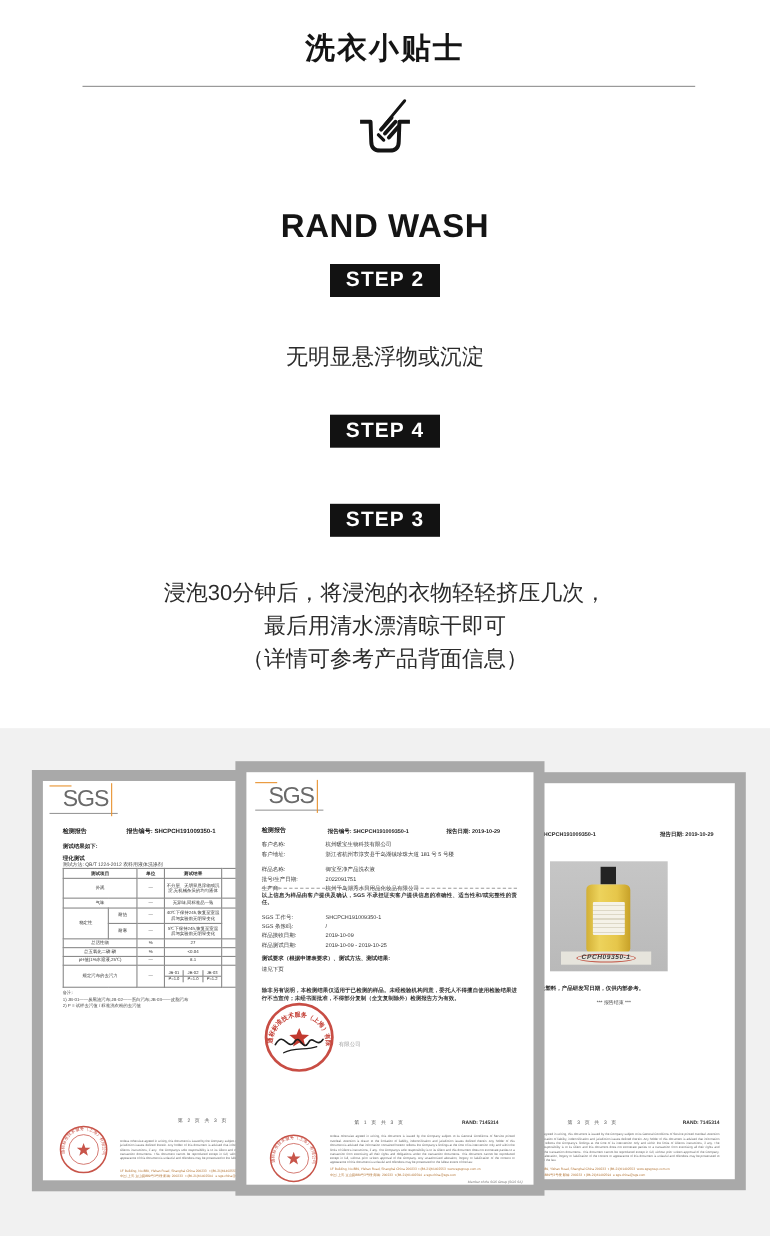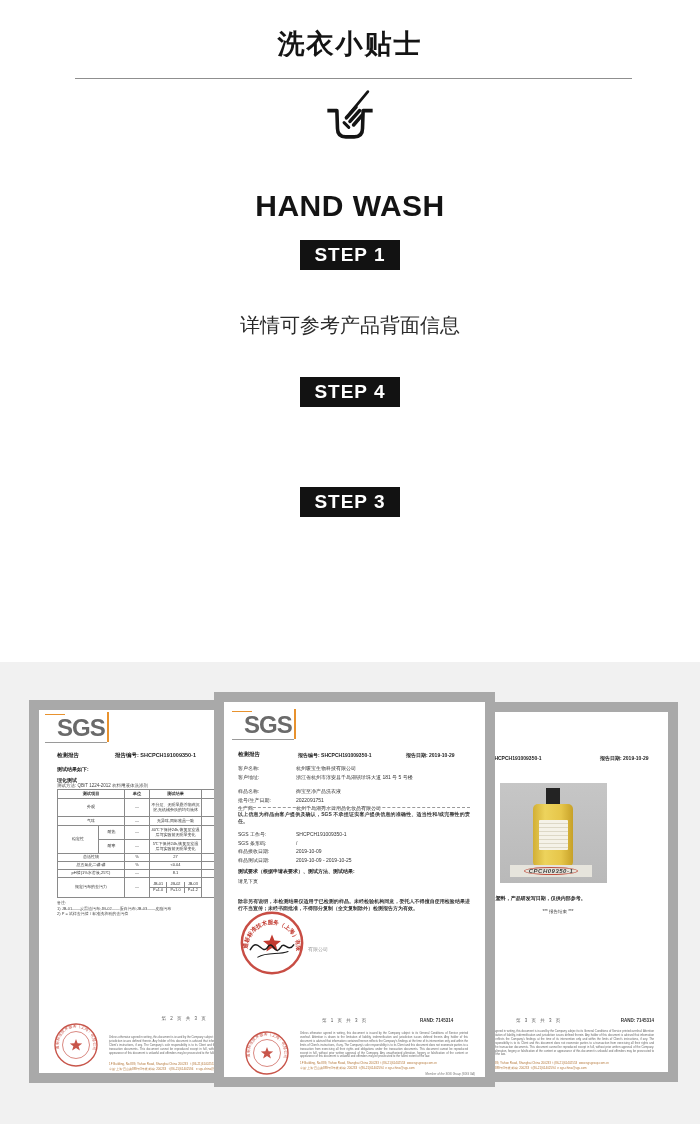--- a/index.html
+++ b/index.html
@@ -22,21 +22,21 @@
 
   
   .gray-band{top:662px;left:0;width:700px;height:462px;background:#f1f1f1;}
   .doc{position:absolute;background:#a9a9a9;padding:10px;}
   .paper{position:relative;width:100%;height:100%;background:#ffffff;overflow:hidden;
          font-size:5px;color:#333;}
   .doc-left {left:29px; top:700px;width:311px;height:383px;z-index:1;}
   .doc-mid  {left:214px;top:692px;width:281px;height:395px;z-index:3;}
   .doc-right{left:448px;top:702px;width:230px;height:380px;z-index:2;}
 
-  .sgs-logo{font-size:24px;font-weight:700;color:#6a6a6a;letter-spacing:-1px;line-height:1;}
+  .sgs-logo{font-size:21px;font-weight:400;color:#6a6a6a;letter-spacing:-1px;line-height:1;}
   .sgs-logo .gline{position:absolute;left:-12px;bottom:-3px;width:62px;height:1.5px;background:#9a9a9a;}
   .sgs-logo .oline{position:absolute;right:-4px;top:-4px;width:1.5px;height:30px;background:#e8922e;}
   .sgs-logo .oline2{position:absolute;left:-12px;top:-2px;width:20px;height:1px;background:#e8922e;}
 
   .h-bold{font-weight:700;color:#222;white-space:nowrap;}
   .f55{font-size:5.5px;} .f5{font-size:5px;} .f45{font-size:4.5px;} .f4{font-size:4px;}
   .f28{font-size:2.8px;} .f3{font-size:3px;}
 
   table.rpt{border-collapse:collapse;table-layout:fixed;width:253px;}
   table.rpt td,table.rpt th{border:0.5px solid #8a8a8a;padding:0 1px;font-size:4px;
@@ -82,31 +82,36 @@
     <svg width="60" height="62" viewBox="0 0 100 104">
       <path d="M12 38 L28 38 L29 68 Q29 82 43 82 L57 82 Q71 82 71 68 L72 38 L88 38" fill="none" stroke="#141414" stroke-width="6" stroke-linejoin="round"></path>
       <line x1="80" y1="6" x2="50" y2="42" stroke="#141414" stroke-width="4.5" stroke-linecap="round"></line>
       <line x1="44" y1="50" x2="60" y2="32" stroke="#141414" stroke-width="6" stroke-linecap="round"></line>
       <line x1="50" y1="56" x2="66" y2="38" stroke="#141414" stroke-width="6" stroke-linecap="round"></line>
       <line x1="56" y1="62" x2="70" y2="46" stroke="#141414" stroke-width="6" stroke-linecap="round"></line>
       <line x1="40" y1="58" x2="48" y2="66" stroke="#141414" stroke-width="5" stroke-linecap="round"></line>
     </svg>
   </div>
 
-  <div class="abs ctr hw-en">HAND WASH</div>
-
-  <div class="abs badge" style="top:240px">STEP 1</div>
+  <div class="abs ctr hw-en">RAND WASH</div>
+
+  <div class="abs badge" style="top:240px">STEP 2</div>
   <div class="abs ctr step-lines" style="top:280px">
     <br>
-    <span>详情可参考产品背面信息</span>
+    <span>无明显悬浮物或沉淀</span>
   </div>
 
   <div class="abs badge" style="top:377px">STEP 4</div>
 
-  <div class="abs badge" style="top:487px">STEP 3</div>
+  <div class="abs badge" style="top:458px">STEP 3</div>
+  <div class="abs ctr step-lines" style="top:524px">
+    <span>浸泡30分钟后，将浸泡的衣物轻轻挤压几次，</span><br>
+    <span>最后用清水漂清晾干即可</span><br>
+    <span>（详情可参考产品背面信息）</span>
+  </div>
 
   <div class="abs gray-band">
 
     <div class="doc doc-left" style="left:29px;top:38px;">
       <div class="paper">
         <div class="abs sgs-logo" style="left:18px;top:6px;">
           <span>SGS</span>
           <i class="gline"></i><i class="oline"></i><i class="oline2"></i>
         </div>
         <div class="abs h-bold f55" style="left:18px;top:42px;">检测报告</div>

